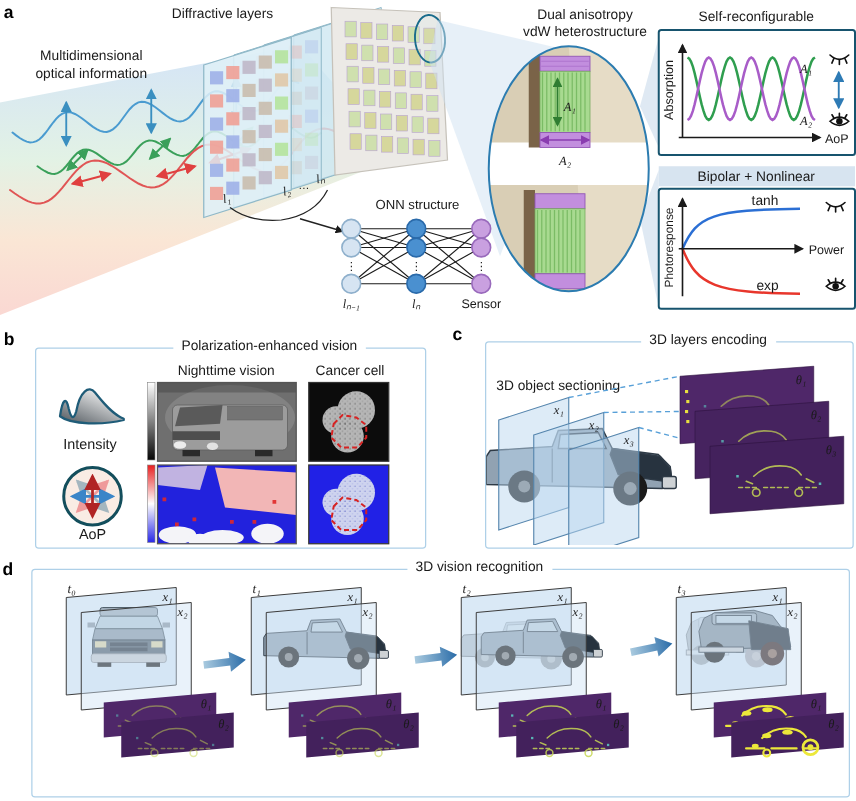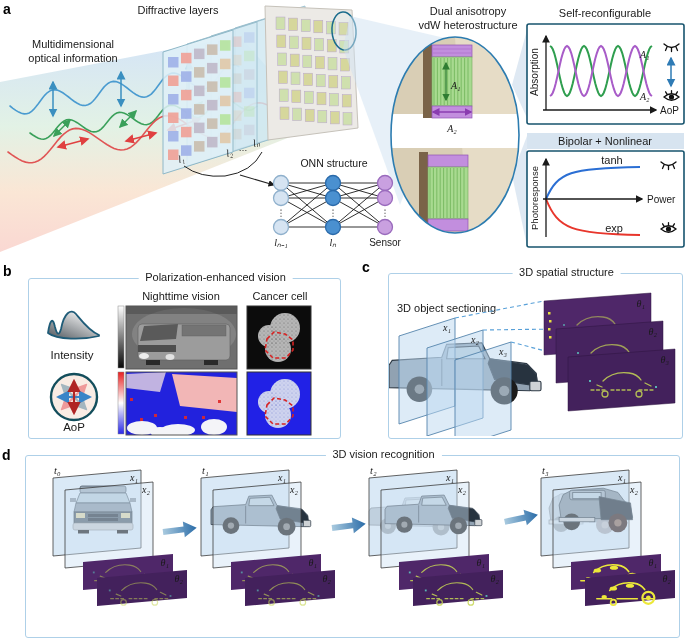--- a/index.html
+++ b/index.html
@@ -537,21 +537,21 @@
             <circle cx="31" cy="43" r="13"></circle>
       </g>
       <path d="M20,33 L27,26 L38,28 L46,34 L46,44 L39,52 L26,52 L18,44 Z" fill="none" stroke="#d62222" stroke-width="1.6" stroke-dasharray="4,2.5"></path>
     </g>
     <rect x="218" y="93" width="64" height="63" fill="none" stroke="#333" stroke-width="1"></rect>
   </svg>
 </div>
 
 <div class="pletter" style="left:362px;top:259px">c</div>
 <div class="pbox" style="left:388px;top:273px;width:293px;height:164px">
-  <div class="ptitle">3D spatial structure</div>
+  <div class="ptitle">3D layers encoding</div>
   <svg width="293" height="162">
     <text x="8" y="38" font-size="11">3D object sectioning</text>
 
     <use href="#truckSide" transform="translate(0,64) scale(1.6)"></use>
 
     <g>
       <polygon points="10,62 66,44 66,132 10,150" fill="#bcd8f0" fill-opacity="0.5" stroke="#5585ad" stroke-width="0.9"></polygon>
       <polygon points="38,74 94,56 94,144 38,162" fill="#bcd8f0" fill-opacity="0.5" stroke="#5585ad" stroke-width="0.9"></polygon>
       <polygon points="66,86 122,68 122,156 66,174" fill="#bcd8f0" fill-opacity="0.5" stroke="#5585ad" stroke-width="0.9"></polygon>
     </g>

